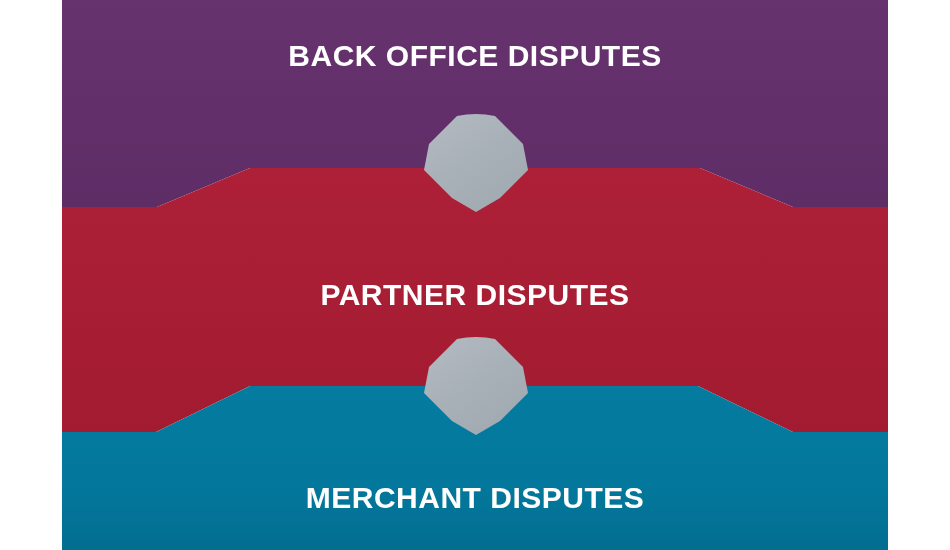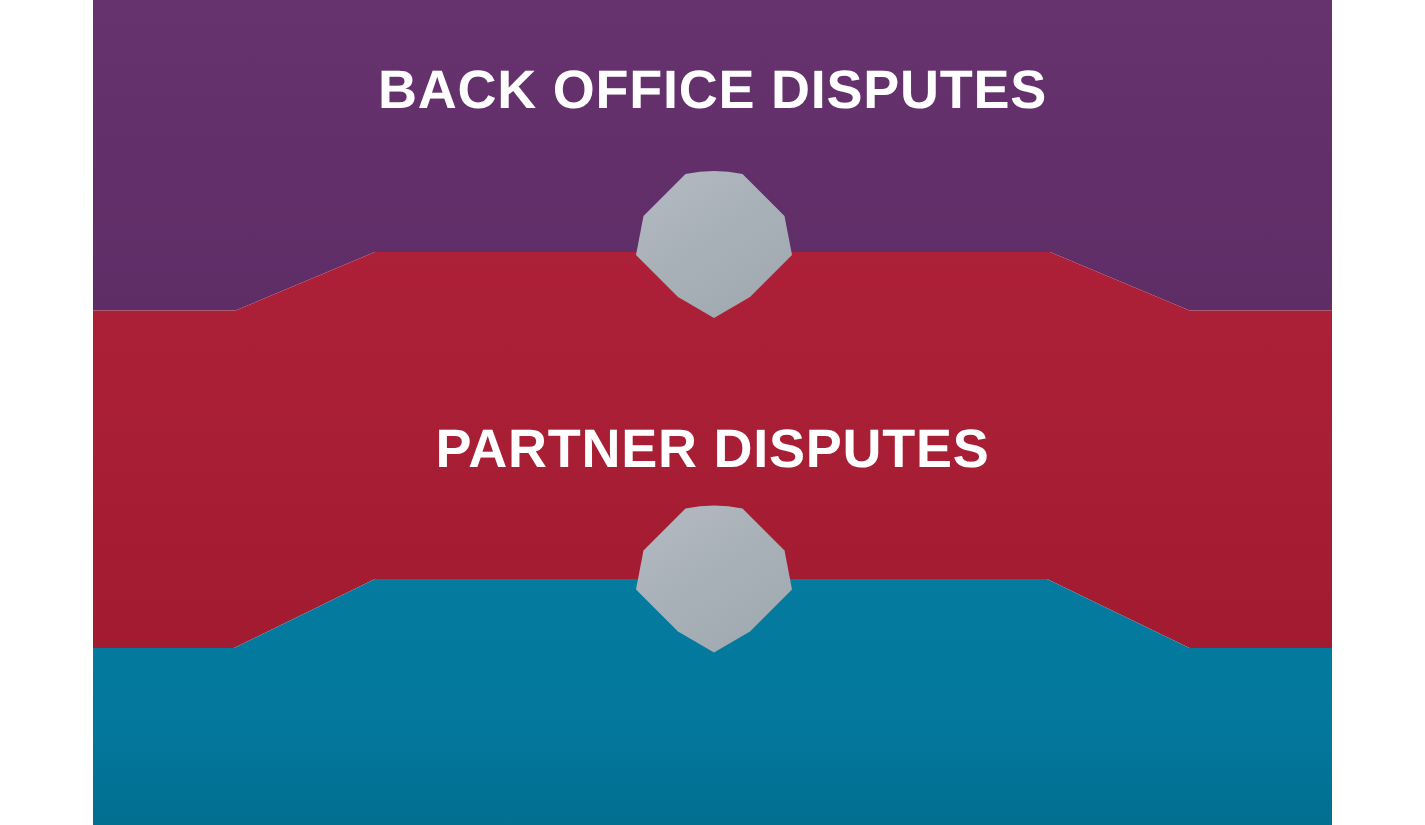--- a/index.html
+++ b/index.html
@@ -28,21 +28,21 @@
     display: block;
   }
   .band-label {
     position: absolute;
     left: 0;
     width: 950px;
     text-align: center;
     color: #ffffff;
     font-family: "Liberation Sans", sans-serif;
     font-weight: bold;
-    font-size: 36px;
+    font-size: 30px;
     letter-spacing: 0.5px;
     white-space: nowrap;
     user-select: none;
   }
   #label-back-office { top: 39px; }
   #label-partner     { top: 261px; margin-top: 17px; }
   #label-merchant    { top: 481px; }
 </style>
 </head>
 <body>
@@ -85,14 +85,15 @@
              L 476,212 L 452,198 L 424,170 L 429,144 Z"></path>
 
     <path fill="url(#gradGray)" d="M 457,339 Q 476,335 495,339 L 523,367 L 528,393 L 500,421
              L 476,435 L 452,421 L 424,393 L 429,367 Z"></path>
   </svg>
 
   <div class="band-label" id="label-back-office">BACK OFFICE DISPUTES</div>
 
   <div class="band-label" id="label-partner">PARTNER DISPUTES</div>
 
+  <div class="band-label" id="label-merchant">MERCHANT DISPUTES</div>
 
 </div>
 
 </body></html>

